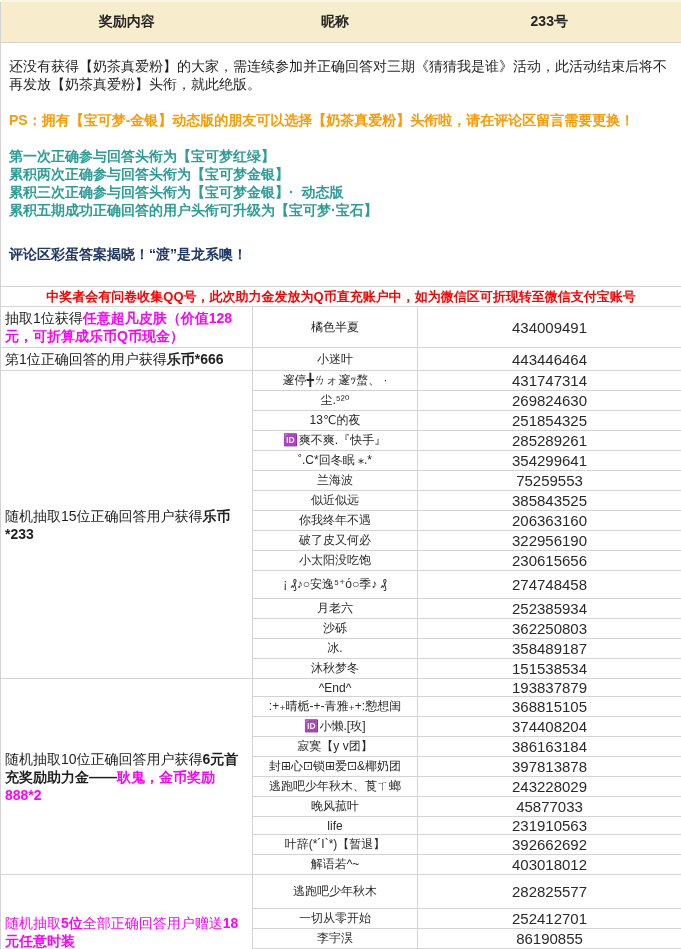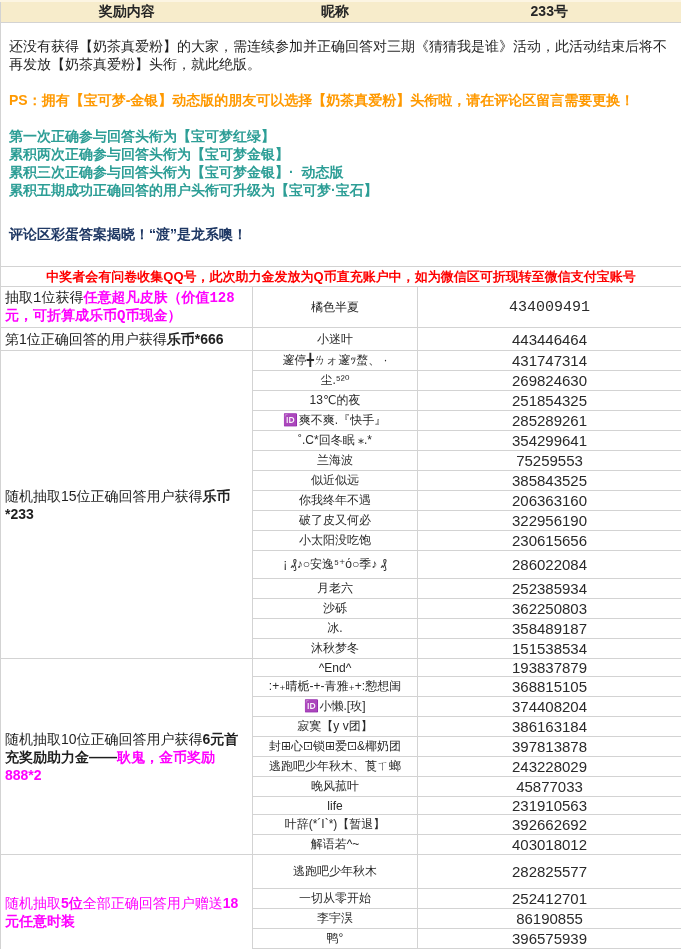--- a/index.html
+++ b/index.html
@@ -11,21 +11,21 @@
   table.prize{
     width:681px;border-collapse:collapse;table-layout:fixed;
     border:1px solid #d3d3d3;border-top:none;
   }
   col.c1{width:252px;} col.c2{width:165px;} col.c3{width:264px;}
   th{
     background:#f7eccb;
     border-top:2px solid #fcf5e3;
     border-bottom:1px solid #d3d3d3;
     height:20px;font-size:14px;font-weight:bold;color:#262626;
-    text-align:center;padding:0;
+    text-align:center;padding:10px;
   }
   td{border:1px solid #d3d3d3;padding:0;}
   td.intro-cell{
     vertical-align:top;height:229px;padding:14px 8px 0 8px;
     font-size:14px;line-height:18px;text-align:left;
   }
   .intro-p1{margin:0;}
   .intro-ps{margin:18px 0 18px 0;color:#ff9900;font-weight:bold;}
   .tier-line{color:#2d9e96;font-weight:bold;white-space:pre-wrap;}
   .intro-egg{margin:26px 0 0 0;color:#1f3864;font-weight:bold;}
@@ -77,21 +77,21 @@
         <div class="tier-line">累积三次正确参与回答头衔为【宝可梦金银】·  动态版</div>
         <div class="tier-line">累积五期成功正确回答的用户头衔可升级为【宝可梦·宝石】</div>
         <p class="intro-egg">评论区彩蛋答案揭晓！“渡”是龙系噢！</p>
       </td>
     </tr>
     <tr>
       <td class="notice-cell" colspan="3">中奖者会有问卷收集QQ号，此次助力金发放为Q币直充账户中，如为微信区可折现转至微信支付宝账号</td>
     </tr>
   </tbody>
   <tbody>
-      <tr style="height: 37px; font-family: Liberation Mono, monospace;">
+      <tr style="height: 37px;">
         <td class="label-cell" rowspan="1"><span class="part-n">抽取1位获得</span><span class="part-mb">任意超凡皮肤（价值128元，可折算成乐币Q币现金）</span></td>
         <td class="nick-cell">橘色半夏</td>
         <td class="num-cell">434009491</td>
       </tr>
       <tr style="height: 17px;">
         <td class="label-cell" rowspan="1"><span class="part-n">第1位正确回答的用户获得</span><span class="part-b">乐币*666</span></td>
         <td class="nick-cell">小迷叶</td>
         <td class="num-cell">443446464</td>
       </tr>
       <tr style="height: 17px;">
@@ -130,21 +130,21 @@
       <tr style="height: 17px;">
         <td class="nick-cell">破了皮又何必</td>
         <td class="num-cell">322956190</td>
       </tr>
       <tr style="height: 17px;">
         <td class="nick-cell">小太阳没吃饱</td>
         <td class="num-cell">230615656</td>
       </tr>
       <tr style="height: 28px;">
         <td class="nick-cell">¡ ₰♪○安逸⁵⁺ό○季♪ ₰</td>
-        <td class="num-cell">286022084</td>
+        <td class="num-cell">274748458</td>
       </tr>
       <tr style="height: 17px;">
         <td class="nick-cell">月老六</td>
         <td class="num-cell">252385934</td>
       </tr>
       <tr style="height: 17px;">
         <td class="nick-cell">沙砾</td>
         <td class="num-cell">362250803</td>
       </tr>
       <tr style="height: 17px;">

